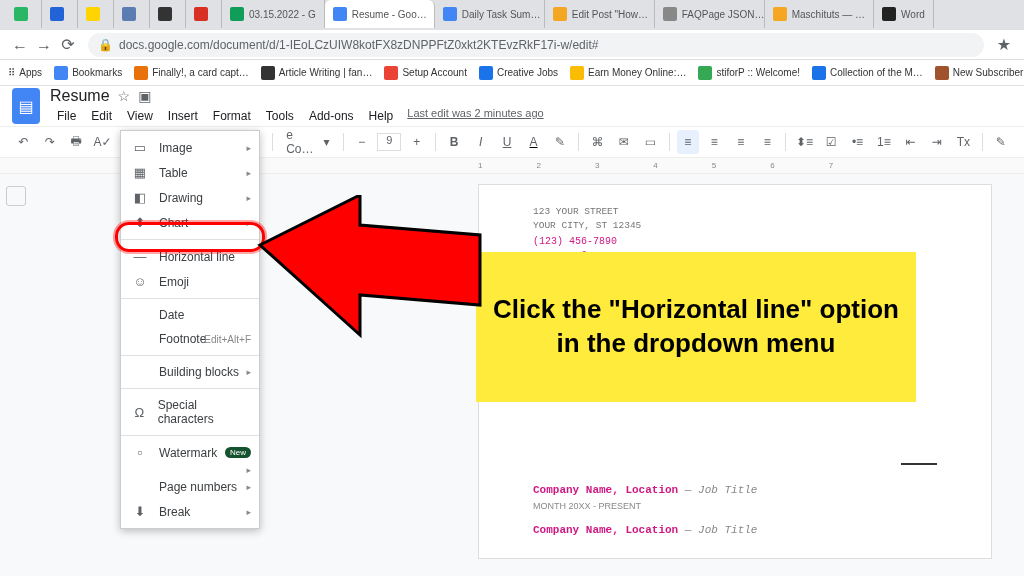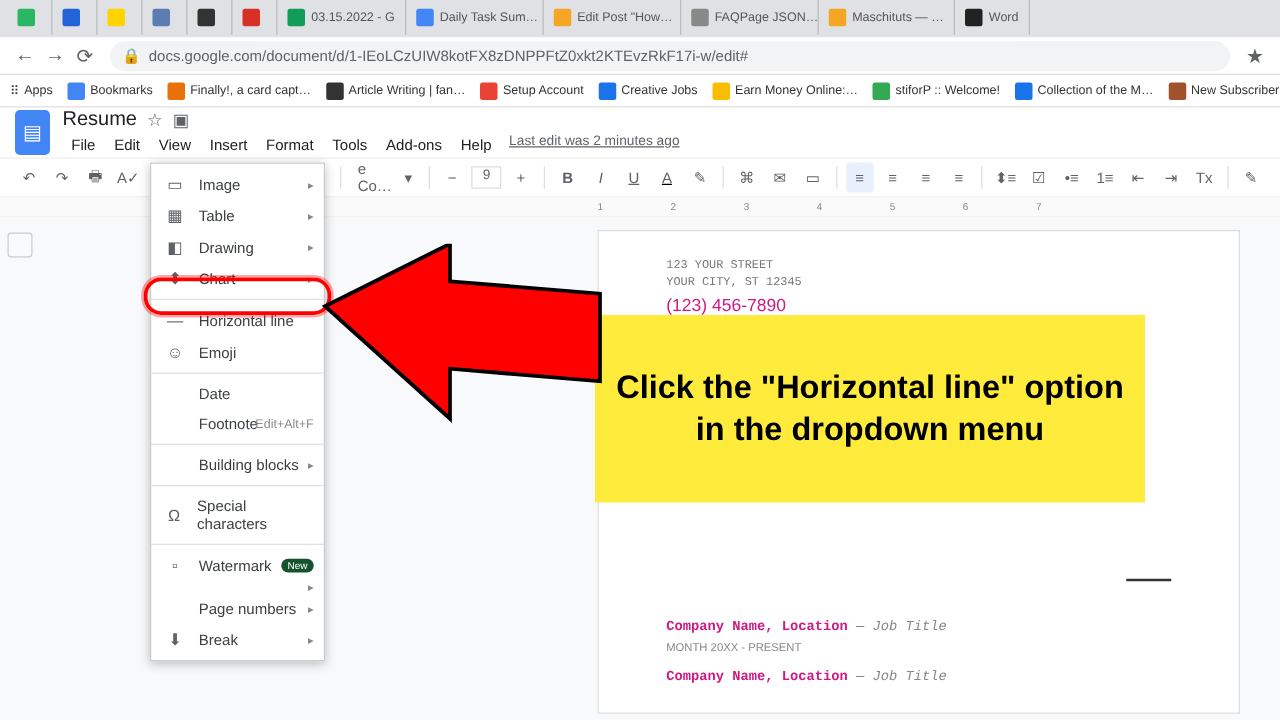--- a/index.html
+++ b/index.html
@@ -28,21 +28,21 @@
 .tbtn { width:24px; height:24px; display:flex; align-items:center; justify-content:center; cursor:pointer; border-radius:3px; }
 .sep { width:1px; height:18px; background:#ddd; margin:0 3px; }
 .zoom,.styledd,.fontdd { padding:0 6px; display:flex; align-items:center; gap:3px; cursor:pointer; }
 .fontsize { width:26px; text-align:center; border:1px solid #ddd; height:18px; font-size:11px; }
 .ruler { height:16px; background:#fafafa; border-bottom:1px solid #eee; padding-left:478px; font-size:8px; color:#888; display:flex; align-items:center; gap:54px; }
 .canvas { position:relative; height:410px; background:#f8f9fa; display:flex; }
 .left-tab { width:32px; padding-top:12px; display:flex; justify-content:center; }
 .outline-ic { width:20px; height:20px; border:1px solid #ccc; border-radius:3px; cursor:pointer; }
 .doc-page { position:absolute; left:478px; top:10px; width:514px; background:#fff; border:1px solid #ddd; padding:20px 54px; font-size:10px; line-height:1.5; }
 .addr { font-family:'Courier New',monospace; font-size:9.5px; color:#777; }
-.phone,.email { color:#d01884; font-family:Liberation Sans, sans-serif; font-size:14px; }
+.phone,.email { color:#d01884; font-family:Liberation Mono, monospace; font-size:10px; }
 .company { font-family:'Courier New',monospace; font-weight:bold; color:#d01884; font-size:11px; margin-top:8px; }
 .jobtitle { font-family:'Courier New',monospace; font-style:italic; color:#888; font-weight:normal; }
 .dates { font-family:Liberation Sans, sans-serif; font-size:9px; color:#888; margin-top:2px; }
 .bullets { margin:4px 0 4px 24px; font-family:'Courier New',monospace; font-size:9px; color:#555; }
 .bullets li { margin-bottom:1px; }
 .dropdown { position:absolute; left:120px; top:130px; width:140px; background:#fff; border:1px solid #ccc; box-shadow:0 2px 8px rgba(0,0,0,0.25); z-index:50; font-size:12px; color:#3c4043; padding:4px 0; }
 .dd-item { display:flex; align-items:center; padding:5px 10px; cursor:pointer; position:relative; }
 .dd-ic { width:18px; text-align:center; margin-right:10px; color:#5f6368; font-size:13px; }
 .dd-arrow { position:absolute; right:8px; color:#888; font-size:9px; }
 .dd-sc { position:absolute; right:8px; color:#888; font-size:10px; }
@@ -80,20 +80,24 @@
       <span></span>
     </div>
     <div class="tab">
       <span class="fav" style="background:#d93025"></span>
       <span></span>
     </div>
     <div class="tab">
       <span class="fav" style="background:#0f9d58"></span>
       <span>03.15.2022 - G</span>
     </div>
+    <div class="tab active">
+      <span class="fav" style="background:#4285f4"></span>
+      <span>Resume - Goo…</span>
+    </div>
     <div class="tab">
       <span class="fav" style="background:#4285f4"></span>
       <span>Daily Task Sum…</span>
     </div>
     <div class="tab">
       <span class="fav" style="background:#f5a623"></span>
       <span>Edit Post "How…</span>
     </div>
     <div class="tab">
       <span class="fav" style="background:#888"></span>

